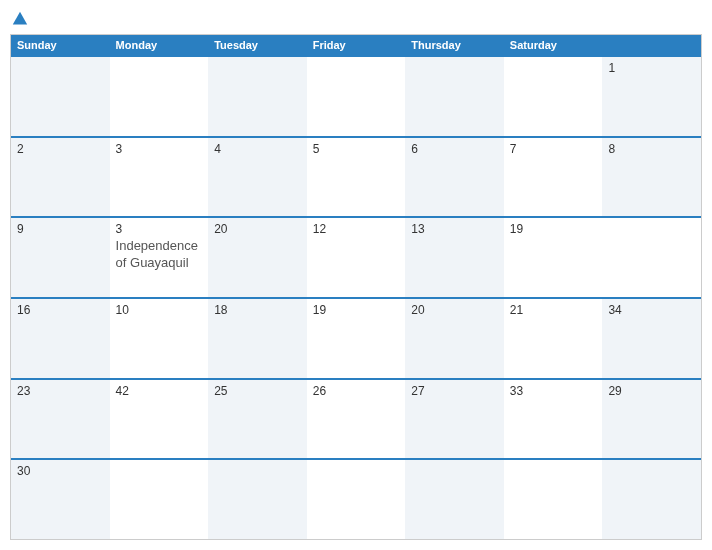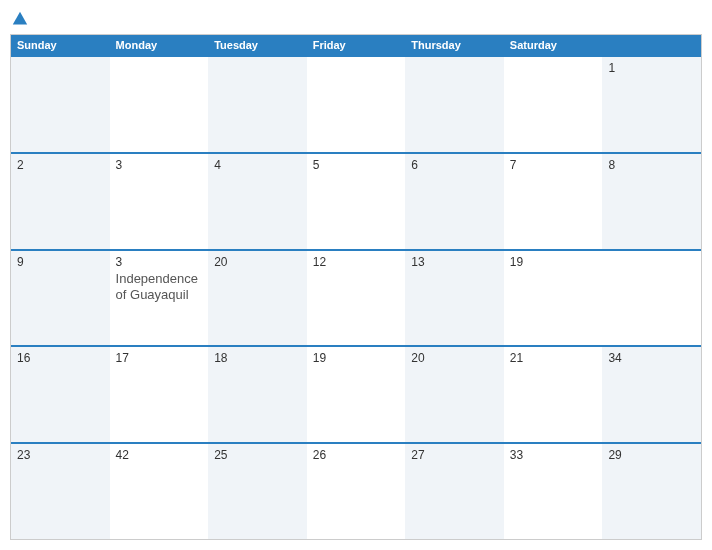--- a/index.html
+++ b/index.html
@@ -183,21 +183,21 @@
           </div>
           <div class="cal-cell">
             <div class="day-num">19</div>
           </div>
         </div>
         <div class="cal-row">
           <div class="cal-cell alt">
             <div class="day-num">16</div>
           </div>
           <div class="cal-cell">
-            <div class="day-num">17</div>
+            <div class="day-num">10</div>
           </div>
           <div class="cal-cell alt">
             <div class="day-num">18</div>
           </div>
           <div class="cal-cell">
             <div class="day-num">19</div>
           </div>
           <div class="cal-cell alt">
             <div class="day-num">20</div>
           </div>
@@ -223,16 +223,27 @@
           </div>
           <div class="cal-cell alt">
             <div class="day-num">27</div>
           </div>
           <div class="cal-cell">
             <div class="day-num">33</div>
           </div>
           <div class="cal-cell alt">
             <div class="day-num">29</div>
           </div>
+        </div>
+        <div class="cal-row">
+          <div class="cal-cell alt">
+            <div class="day-num">30</div>
+          </div>
+          <div class="cal-cell"></div>
+          <div class="cal-cell alt"></div>
+          <div class="cal-cell"></div>
+          <div class="cal-cell alt"></div>
+          <div class="cal-cell"></div>
+          <div class="cal-cell alt"></div>
         </div>
       </div>
   </div>
 </div>
 
 </body></html>

